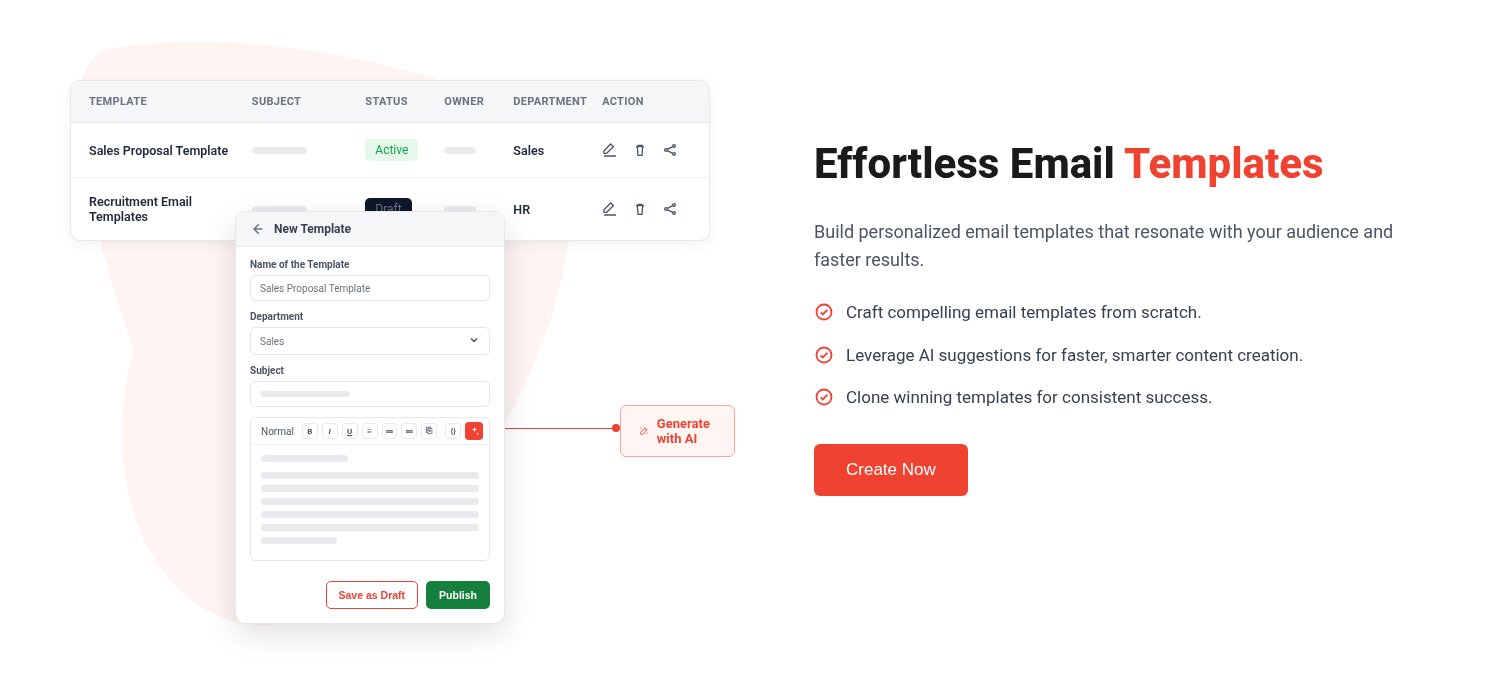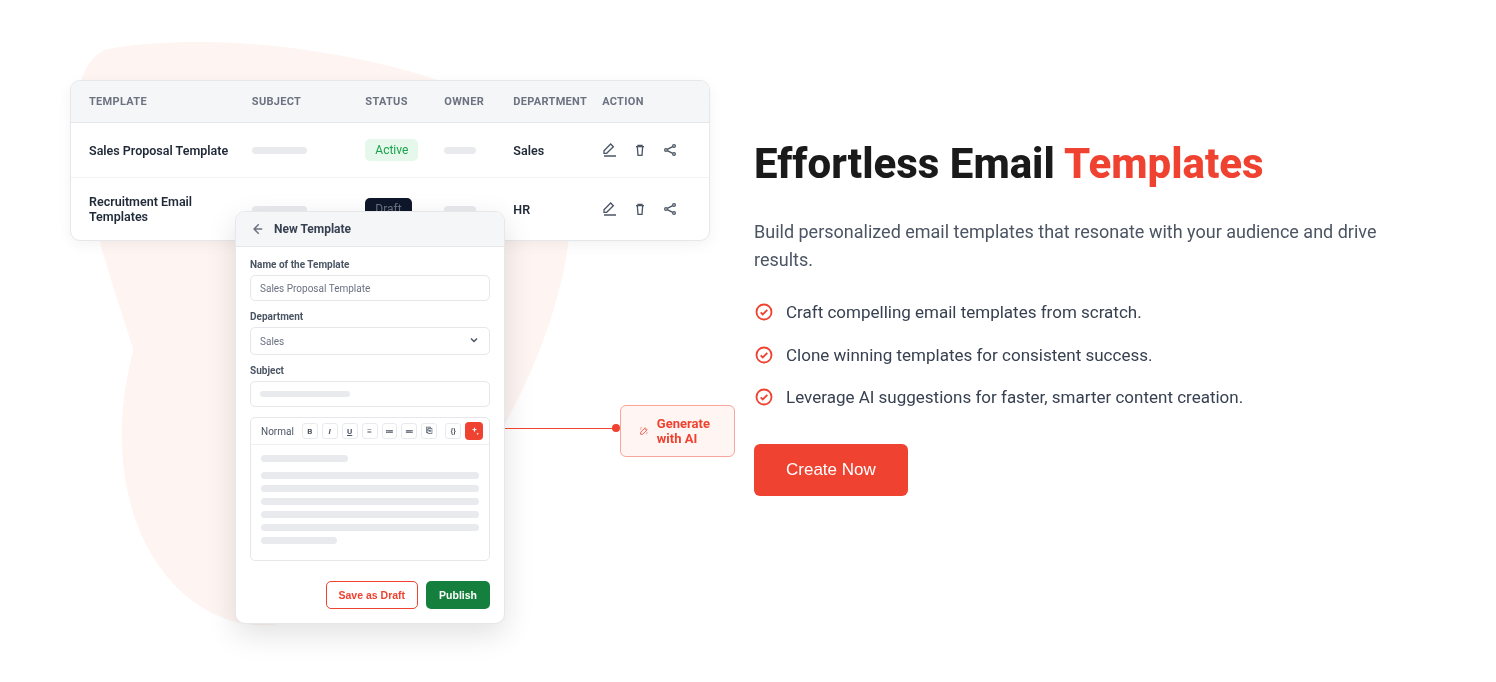--- a/index.html
+++ b/index.html
@@ -17,21 +17,21 @@
     left: 60px;
     width: 550px;
     height: 600px;
     z-index: 0;
   }
   .blob svg { width: 100%; height: 100%; }
   .main {
     display: flex;
     align-items: flex-start;
     padding: 80px 60px 0 70px;
-    gap: 44px;
+    gap: 104px;
     position: relative;
     z-index: 1;
   }
   .left { width: 640px; position: relative; }
   .table-card {
     background: #fff;
     border: 1px solid #e5e7eb;
     border-radius: 10px;
     box-shadow: 0 4px 14px rgba(0,0,0,0.05);
     overflow: hidden;
@@ -402,40 +402,40 @@
         </svg>
       <span>Generate with AI</span>
     </div>
 
   </div>
 
   <div class="right">
     <h1 class="h1">
       <span>Effortless Email </span><span class="accent">Templates</span>
     </h1>
-    <p class="lead">Build personalized email templates that resonate with your audience and drive results.</p>
+    <p class="lead">Build personalized email templates that resonate with your audience and faster results.</p>
     <ul class="checklist">
       <li>
         <span class="check"><svg width="20" height="20" viewBox="0 0 24 24" fill="none" stroke="#ef4231" stroke-width="2.2">
               <circle cx="12" cy="12" r="9"></circle>
               <path d="M8 12.5l2.5 2.5L16 9.5"></path>
             </svg></span>
         <span>Craft compelling email templates from scratch.</span>
       </li>
       <li>
         <span class="check"><svg width="20" height="20" viewBox="0 0 24 24" fill="none" stroke="#ef4231" stroke-width="2.2">
               <circle cx="12" cy="12" r="9"></circle>
               <path d="M8 12.5l2.5 2.5L16 9.5"></path>
             </svg></span>
-        <span>Clone winning templates for consistent success.</span>
+        <span>Leverage AI suggestions for faster, smarter content creation.</span>
       </li>
       <li>
         <span class="check"><svg width="20" height="20" viewBox="0 0 24 24" fill="none" stroke="#ef4231" stroke-width="2.2">
               <circle cx="12" cy="12" r="9"></circle>
               <path d="M8 12.5l2.5 2.5L16 9.5"></path>
             </svg></span>
-        <span>Leverage AI suggestions for faster, smarter content creation.</span>
+        <span>Clone winning templates for consistent success.</span>
       </li>
     </ul>
     <button class="cta">Create Now</button>
   </div>
 
 </div>
 
 </body></html>

